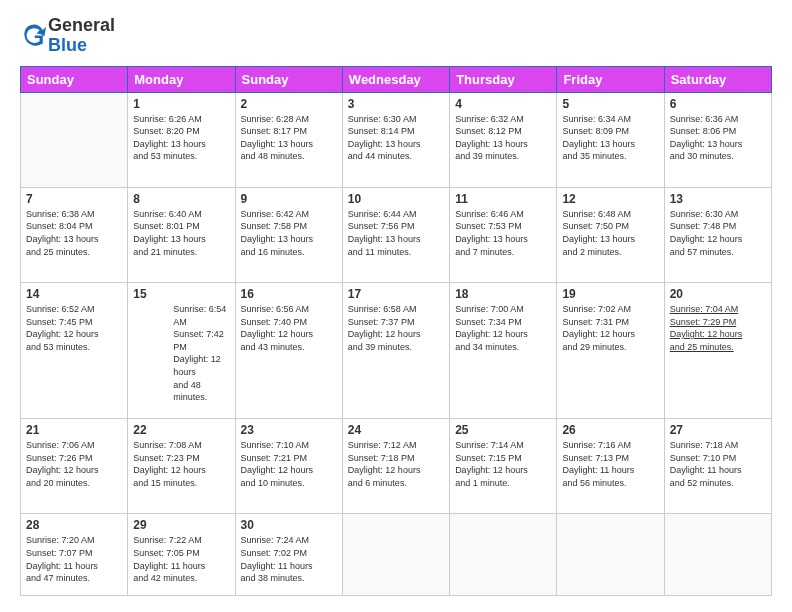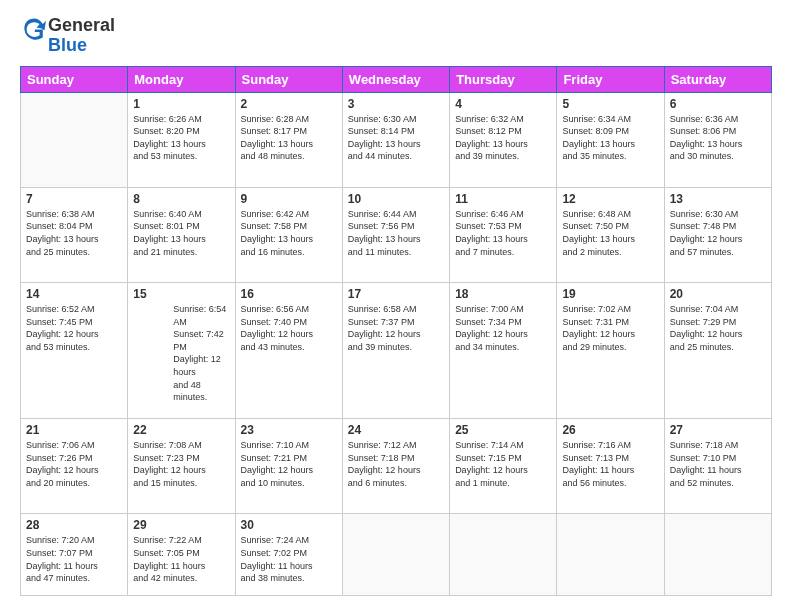--- a/index.html
+++ b/index.html
@@ -18,20 +18,21 @@
       flex-direction: column;
     }
     .header {
       display: flex;
       justify-content: space-between;
       align-items: flex-start;
       margin-bottom: 10px;
     }
     .logo {
       display: flex;
+      align-items: center;
       gap: 2px;
     }
     .logo-text {
       font-size: 18px;
       font-weight: bold;
       line-height: 1.1;
     }
     .logo-general { color: #333; }
     .logo-blue { color: #1a6bbf; }
     .logo-icon {
@@ -262,21 +263,21 @@
           </td>
           <td>
             <span class="day-number">19</span>
             <div class="day-info" style="white-space: pre-line;">Sunrise: 7:02 AM
 Sunset: 7:31 PM
 Daylight: 12 hours
 and 29 minutes.</div>
           </td>
           <td>
             <span class="day-number">20</span>
-            <div class="day-info" style="white-space: pre-line;">Sunrise: 7:04 AM
+            <div class="day-info" style="white-space: pre-line; text-decoration: underline;">Sunrise: 7:04 AM
 Sunset: 7:29 PM
 Daylight: 12 hours
 and 25 minutes.</div>
           </td>
         </tr>
         <tr class="week-row">
           <td>
             <span class="day-number">21</span>
             <div class="day-info" style="white-space: pre-line;">Sunrise: 7:06 AM
 Sunset: 7:26 PM

